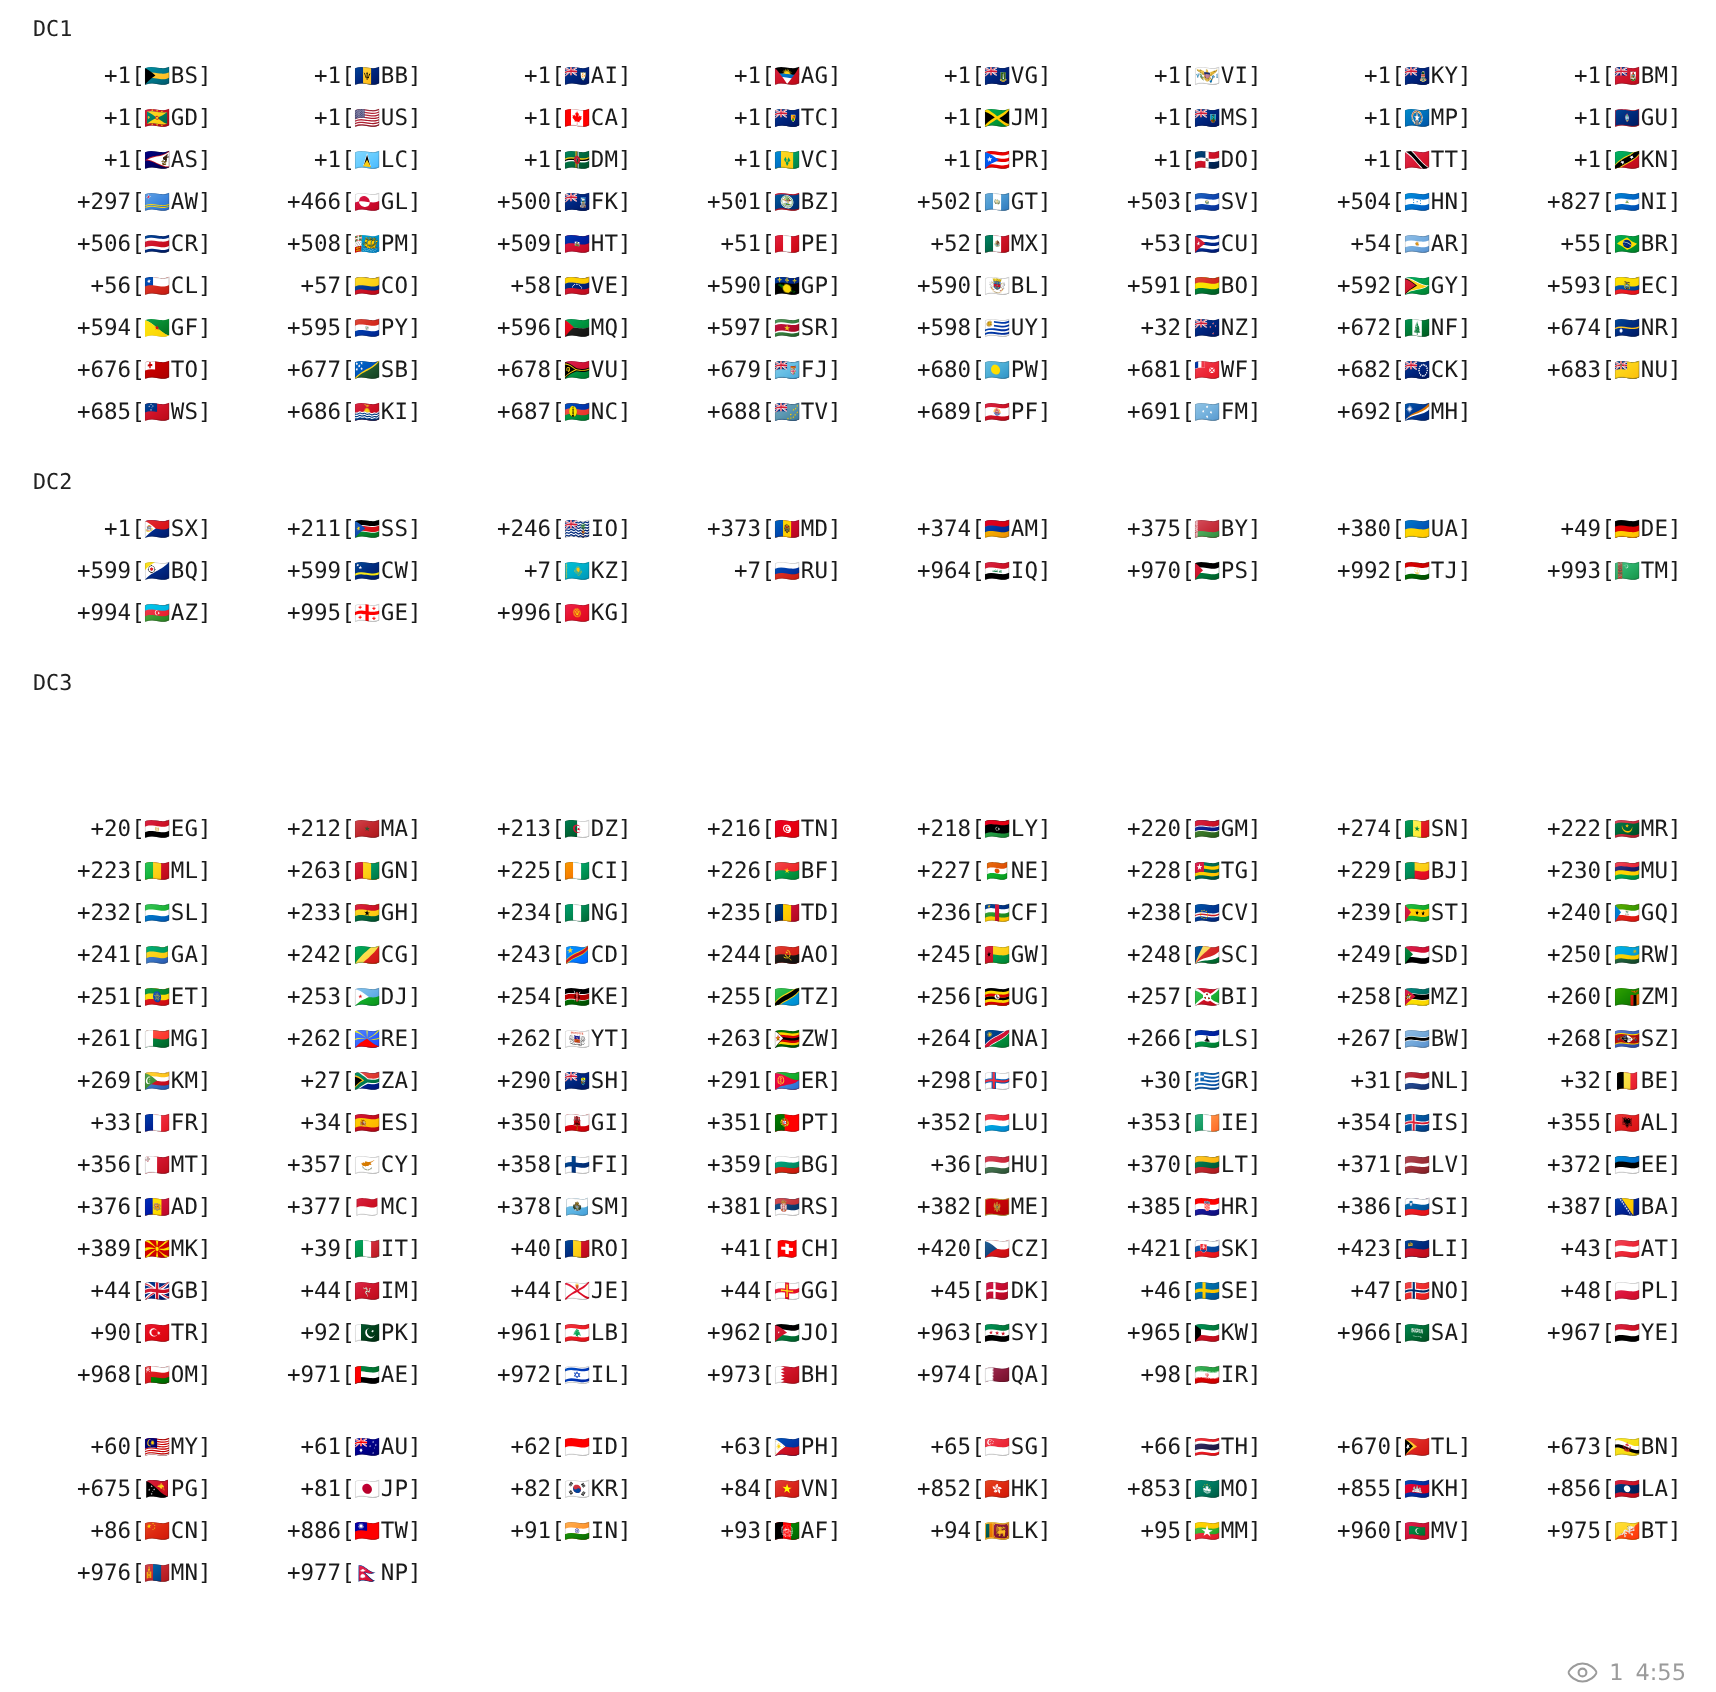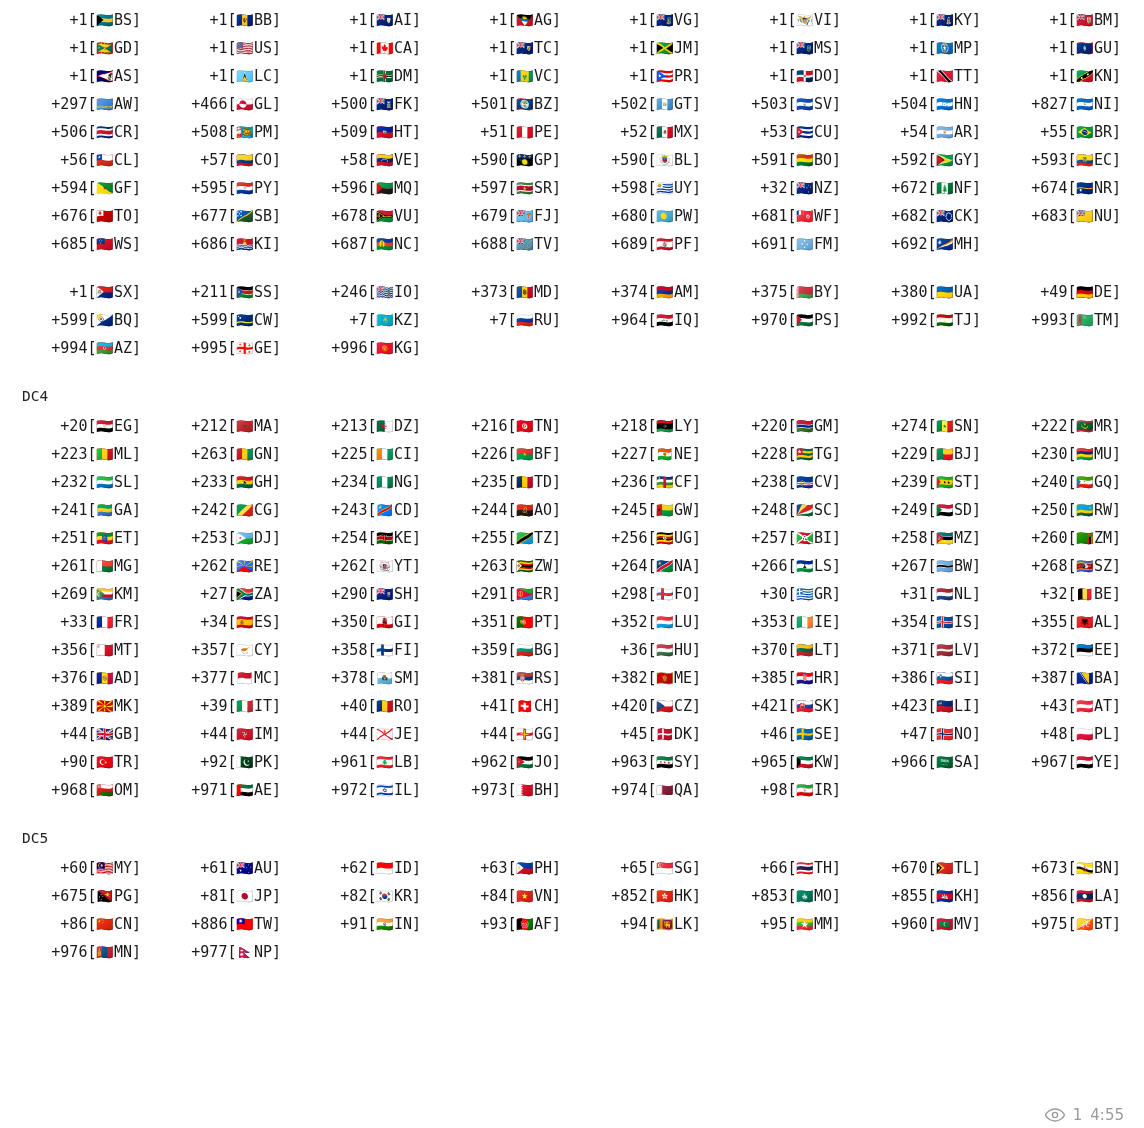--- a/index.html
+++ b/index.html
@@ -73,20 +73,21 @@
   }
   .footer .eye svg { display: block; }
   .footer-count { min-width: 8px; text-align: right; }
 </style>
 </head>
 <body>
 
 <div class="page">
   <div id="groups-root">
       <div class="group">
+        <div class="group-title">DC1</div>
         <div class="grid">
           <span class="cell"><span>+1</span><span>[</span><span class="flag">🇧🇸</span><span>BS</span><span>]</span></span>
           <span class="cell"><span>+1</span><span>[</span><span class="flag">🇧🇧</span><span>BB</span><span>]</span></span>
           <span class="cell"><span>+1</span><span>[</span><span class="flag">🇦🇮</span><span>AI</span><span>]</span></span>
           <span class="cell"><span>+1</span><span>[</span><span class="flag">🇦🇬</span><span>AG</span><span>]</span></span>
           <span class="cell"><span>+1</span><span>[</span><span class="flag">🇻🇬</span><span>VG</span><span>]</span></span>
           <span class="cell"><span>+1</span><span>[</span><span class="flag">🇻🇮</span><span>VI</span><span>]</span></span>
           <span class="cell"><span>+1</span><span>[</span><span class="flag">🇰🇾</span><span>KY</span><span>]</span></span>
           <span class="cell"><span>+1</span><span>[</span><span class="flag">🇧🇲</span><span>BM</span><span>]</span></span>
           <span class="cell"><span>+1</span><span>[</span><span class="flag">🇬🇩</span><span>GD</span><span>]</span></span>
@@ -149,20 +150,21 @@
           <span class="cell"><span>+686</span><span>[</span><span class="flag">🇰🇮</span><span>KI</span><span>]</span></span>
           <span class="cell"><span>+687</span><span>[</span><span class="flag">🇳🇨</span><span>NC</span><span>]</span></span>
           <span class="cell"><span>+688</span><span>[</span><span class="flag">🇹🇻</span><span>TV</span><span>]</span></span>
           <span class="cell"><span>+689</span><span>[</span><span class="flag">🇵🇫</span><span>PF</span><span>]</span></span>
           <span class="cell"><span>+691</span><span>[</span><span class="flag">🇫🇲</span><span>FM</span><span>]</span></span>
           <span class="cell"><span>+692</span><span>[</span><span class="flag">🇲🇭</span><span>MH</span><span>]</span></span>
         </div>
         <div class="spacer-sm"></div>
       </div>
       <div class="group">
+        <div class="group-title">DC2</div>
         <div class="grid">
           <span class="cell"><span>+1</span><span>[</span><span class="flag">🇸🇽</span><span>SX</span><span>]</span></span>
           <span class="cell"><span>+211</span><span>[</span><span class="flag">🇸🇸</span><span>SS</span><span>]</span></span>
           <span class="cell"><span>+246</span><span>[</span><span class="flag">🇮🇴</span><span>IO</span><span>]</span></span>
           <span class="cell"><span>+373</span><span>[</span><span class="flag">🇲🇩</span><span>MD</span><span>]</span></span>
           <span class="cell"><span>+374</span><span>[</span><span class="flag">🇦🇲</span><span>AM</span><span>]</span></span>
           <span class="cell"><span>+375</span><span>[</span><span class="flag">🇧🇾</span><span>BY</span><span>]</span></span>
           <span class="cell"><span>+380</span><span>[</span><span class="flag">🇺🇦</span><span>UA</span><span>]</span></span>
           <span class="cell"><span>+49</span><span>[</span><span class="flag">🇩🇪</span><span>DE</span><span>]</span></span>
           <span class="cell"><span>+599</span><span>[</span><span class="flag">🇧🇶</span><span>BQ</span><span>]</span></span>
@@ -173,21 +175,25 @@
           <span class="cell"><span>+970</span><span>[</span><span class="flag">🇵🇸</span><span>PS</span><span>]</span></span>
           <span class="cell"><span>+992</span><span>[</span><span class="flag">🇹🇯</span><span>TJ</span><span>]</span></span>
           <span class="cell"><span>+993</span><span>[</span><span class="flag">🇹🇲</span><span>TM</span><span>]</span></span>
           <span class="cell"><span>+994</span><span>[</span><span class="flag">🇦🇿</span><span>AZ</span><span>]</span></span>
           <span class="cell"><span>+995</span><span>[</span><span class="flag">🇬🇪</span><span>GE</span><span>]</span></span>
           <span class="cell"><span>+996</span><span>[</span><span class="flag">🇰🇬</span><span>KG</span><span>]</span></span>
         </div>
         <div class="spacer-sm"></div>
       </div>
       <div class="group">
-        <div class="group-title">DC4</div>
+        <div class="group-title">DC3</div>
+        <div class="empty-block"></div>
+        <div class="spacer-sm"></div>
+      </div>
+      <div class="group">
         <div class="grid">
           <span class="cell"><span>+20</span><span>[</span><span class="flag">🇪🇬</span><span>EG</span><span>]</span></span>
           <span class="cell"><span>+212</span><span>[</span><span class="flag">🇲🇦</span><span>MA</span><span>]</span></span>
           <span class="cell"><span>+213</span><span>[</span><span class="flag">🇩🇿</span><span>DZ</span><span>]</span></span>
           <span class="cell"><span>+216</span><span>[</span><span class="flag">🇹🇳</span><span>TN</span><span>]</span></span>
           <span class="cell"><span>+218</span><span>[</span><span class="flag">🇱🇾</span><span>LY</span><span>]</span></span>
           <span class="cell"><span>+220</span><span>[</span><span class="flag">🇬🇲</span><span>GM</span><span>]</span></span>
           <span class="cell"><span>+274</span><span>[</span><span class="flag">🇸🇳</span><span>SN</span><span>]</span></span>
           <span class="cell"><span>+222</span><span>[</span><span class="flag">🇲🇷</span><span>MR</span><span>]</span></span>
           <span class="cell"><span>+223</span><span>[</span><span class="flag">🇲🇱</span><span>ML</span><span>]</span></span>
@@ -289,21 +295,20 @@
           <span class="cell"><span>+968</span><span>[</span><span class="flag">🇴🇲</span><span>OM</span><span>]</span></span>
           <span class="cell"><span>+971</span><span>[</span><span class="flag">🇦🇪</span><span>AE</span><span>]</span></span>
           <span class="cell"><span>+972</span><span>[</span><span class="flag">🇮🇱</span><span>IL</span><span>]</span></span>
           <span class="cell"><span>+973</span><span>[</span><span class="flag">🇧🇭</span><span>BH</span><span>]</span></span>
           <span class="cell"><span>+974</span><span>[</span><span class="flag">🇶🇦</span><span>QA</span><span>]</span></span>
           <span class="cell"><span>+98</span><span>[</span><span class="flag">🇮🇷</span><span>IR</span><span>]</span></span>
         </div>
         <div class="spacer-sm"></div>
       </div>
       <div class="group">
-        <div class="group-title">DC5</div>
         <div class="grid">
           <span class="cell"><span>+60</span><span>[</span><span class="flag">🇲🇾</span><span>MY</span><span>]</span></span>
           <span class="cell"><span>+61</span><span>[</span><span class="flag">🇦🇺</span><span>AU</span><span>]</span></span>
           <span class="cell"><span>+62</span><span>[</span><span class="flag">🇮🇩</span><span>ID</span><span>]</span></span>
           <span class="cell"><span>+63</span><span>[</span><span class="flag">🇵🇭</span><span>PH</span><span>]</span></span>
           <span class="cell"><span>+65</span><span>[</span><span class="flag">🇸🇬</span><span>SG</span><span>]</span></span>
           <span class="cell"><span>+66</span><span>[</span><span class="flag">🇹🇭</span><span>TH</span><span>]</span></span>
           <span class="cell"><span>+670</span><span>[</span><span class="flag">🇹🇱</span><span>TL</span><span>]</span></span>
           <span class="cell"><span>+673</span><span>[</span><span class="flag">🇧🇳</span><span>BN</span><span>]</span></span>
           <span class="cell"><span>+675</span><span>[</span><span class="flag">🇵🇬</span><span>PG</span><span>]</span></span>

